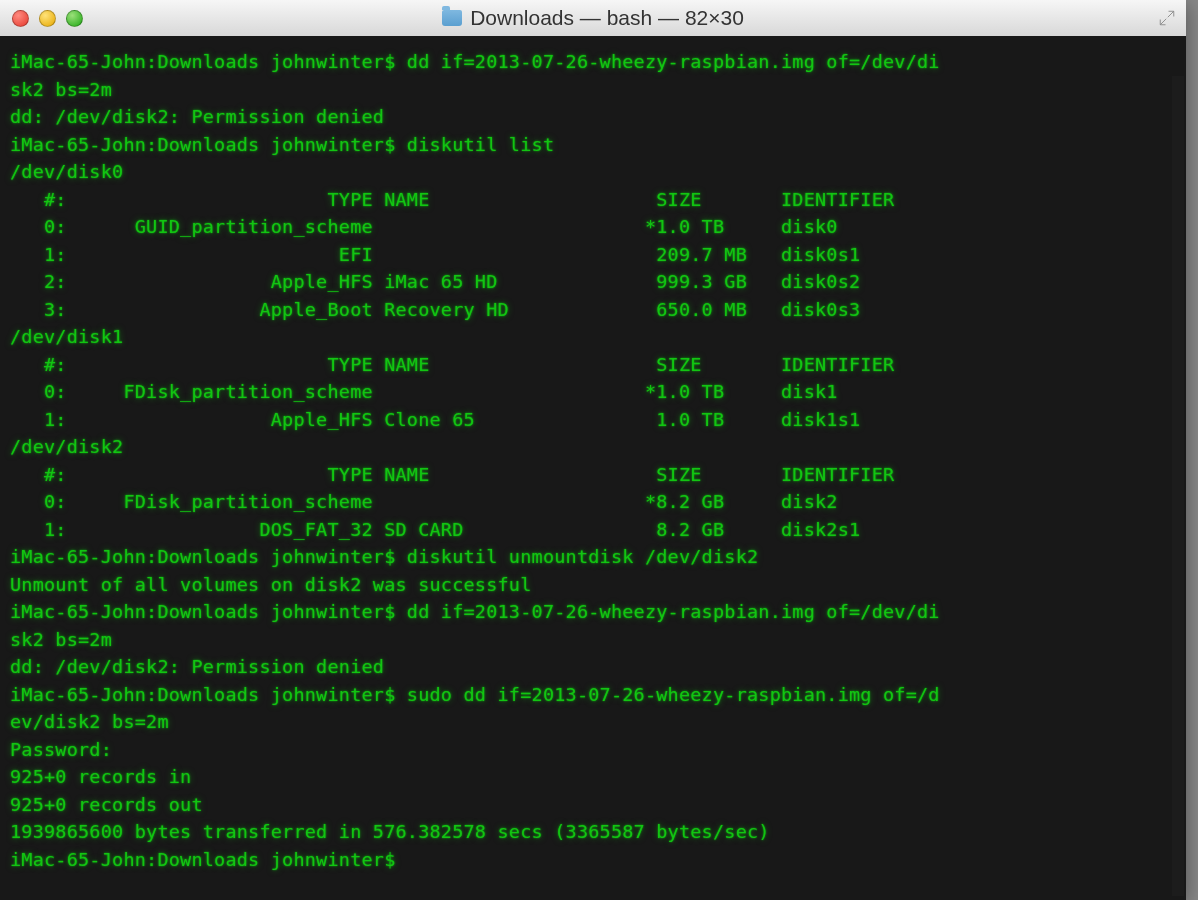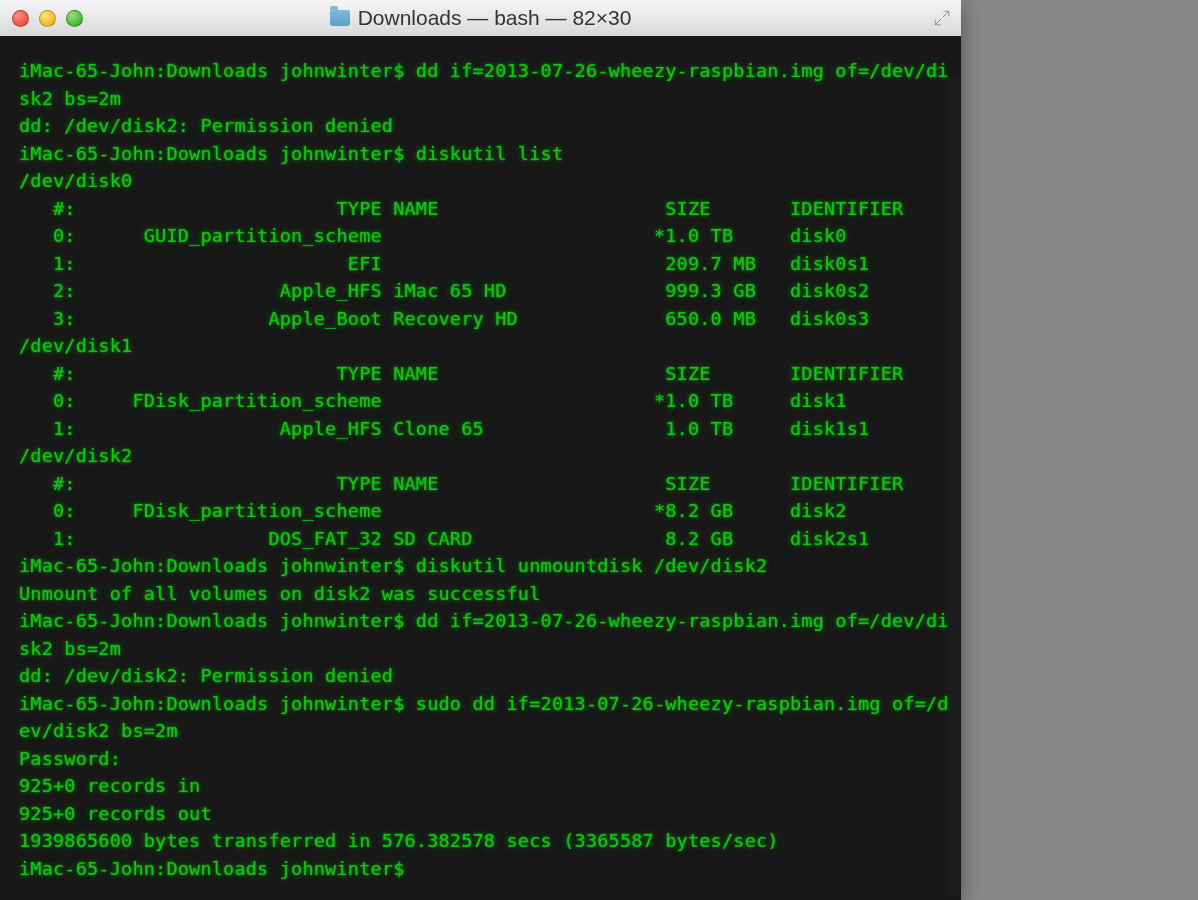--- a/index.html
+++ b/index.html
@@ -1,29 +1,29 @@
 <!DOCTYPE html>
 <html><head>
 <meta charset="utf-8">
 <style>
   html,body{margin:0;padding:0;background:#888;font-family:-apple-system,Helvetica,Arial,sans-serif;}
-  .window{width:961px;height:900px;background:#fff;box-shadow:0 4px 20px rgba(0,0,0,.4);position:relative;}
+  .window{width:1186px;height:900px;background:#fff;box-shadow:0 4px 20px rgba(0,0,0,.4);position:relative;}
   .titlebar{height:36px;background:linear-gradient(#f6f6f6,#d8d8d8);border-bottom:1px solid #aaa;display:flex;align-items:center;position:relative;}
   .traffic{display:flex;gap:10px;margin-left:12px;}
   .dot{width:15px;height:15px;border-radius:50%;border:1px solid rgba(0,0,0,.25);}
   .red{background:radial-gradient(circle at 35% 30%,#ff8a80,#e5382b);}
   .yellow{background:radial-gradient(circle at 35% 30%,#ffe27a,#e6a800);}
   .green{background:radial-gradient(circle at 35% 30%,#9be07a,#1fa813);}
   .title{position:absolute;left:0;right:0;text-align:center;font-size:21px;color:#333;pointer-events:none;display:flex;align-items:center;justify-content:center;gap:8px;}
   .folder-icon{display:inline-block;width:20px;height:16px;background:linear-gradient(#7fb8e0,#5a9fd0);border-radius:2px 2px 3px 3px;position:relative;}
   .folder-icon:before{content:"";position:absolute;top:-4px;left:0;width:8px;height:4px;background:#7fb8e0;border-radius:2px 2px 0 0;}
   .maximize-icon{position:absolute;right:10px;top:9px;width:18px;height:18px;}
   .maximize-icon svg{width:18px;height:18px;stroke:#888;fill:none;stroke-width:1.2;}
   .term{position:absolute;top:36px;left:0;right:0;bottom:0;background:#181818;overflow:hidden;padding:8px 0 0 6px;box-sizing:border-box;}
-  .term pre{margin:13px;font-family:"Menlo","Monaco","Consolas",monospace;font-size:18.5px;line-height:27.5px;color:#12c512;white-space:pre;letter-spacing:0.2px;text-shadow:0 0 6px rgba(18,197,18,.55),0 0 2px rgba(18,197,18,.9);}
+  .term pre{margin:4px;font-family:"Menlo","Monaco","Consolas",monospace;font-size:18.5px;line-height:27.5px;color:#12c512;white-space:pre;letter-spacing:0.2px;text-shadow:0 0 6px rgba(18,197,18,.55),0 0 2px rgba(18,197,18,.9);}
   .scrollbar{position:absolute;right:2px;top:40px;bottom:4px;width:12px;background:rgba(255,255,255,.02);}
 </style>
 </head>
 <body>
 
 <div class="window">
   <div class="titlebar">
     <div class="traffic">
       <div class="dot red"></div>
       <div class="dot yellow"></div>

